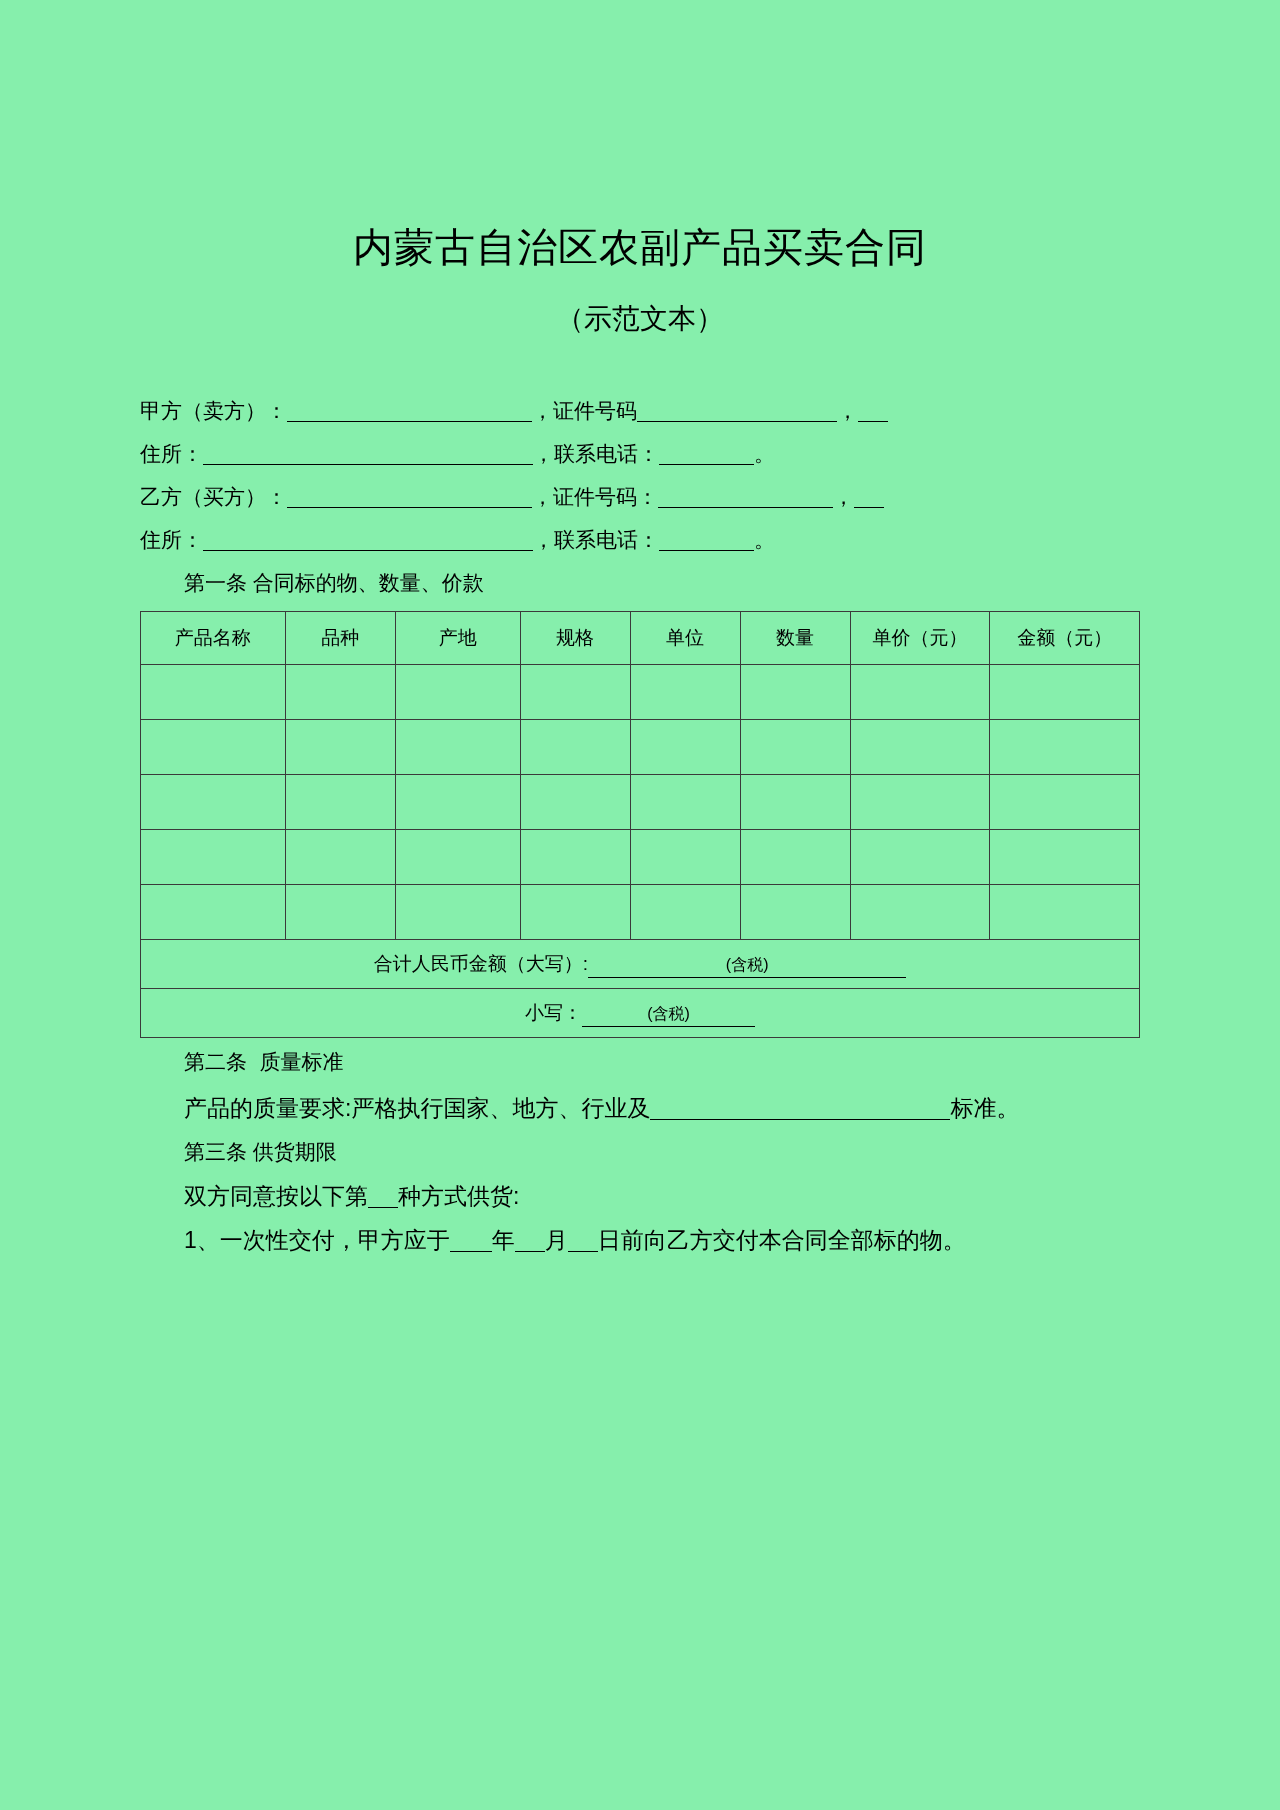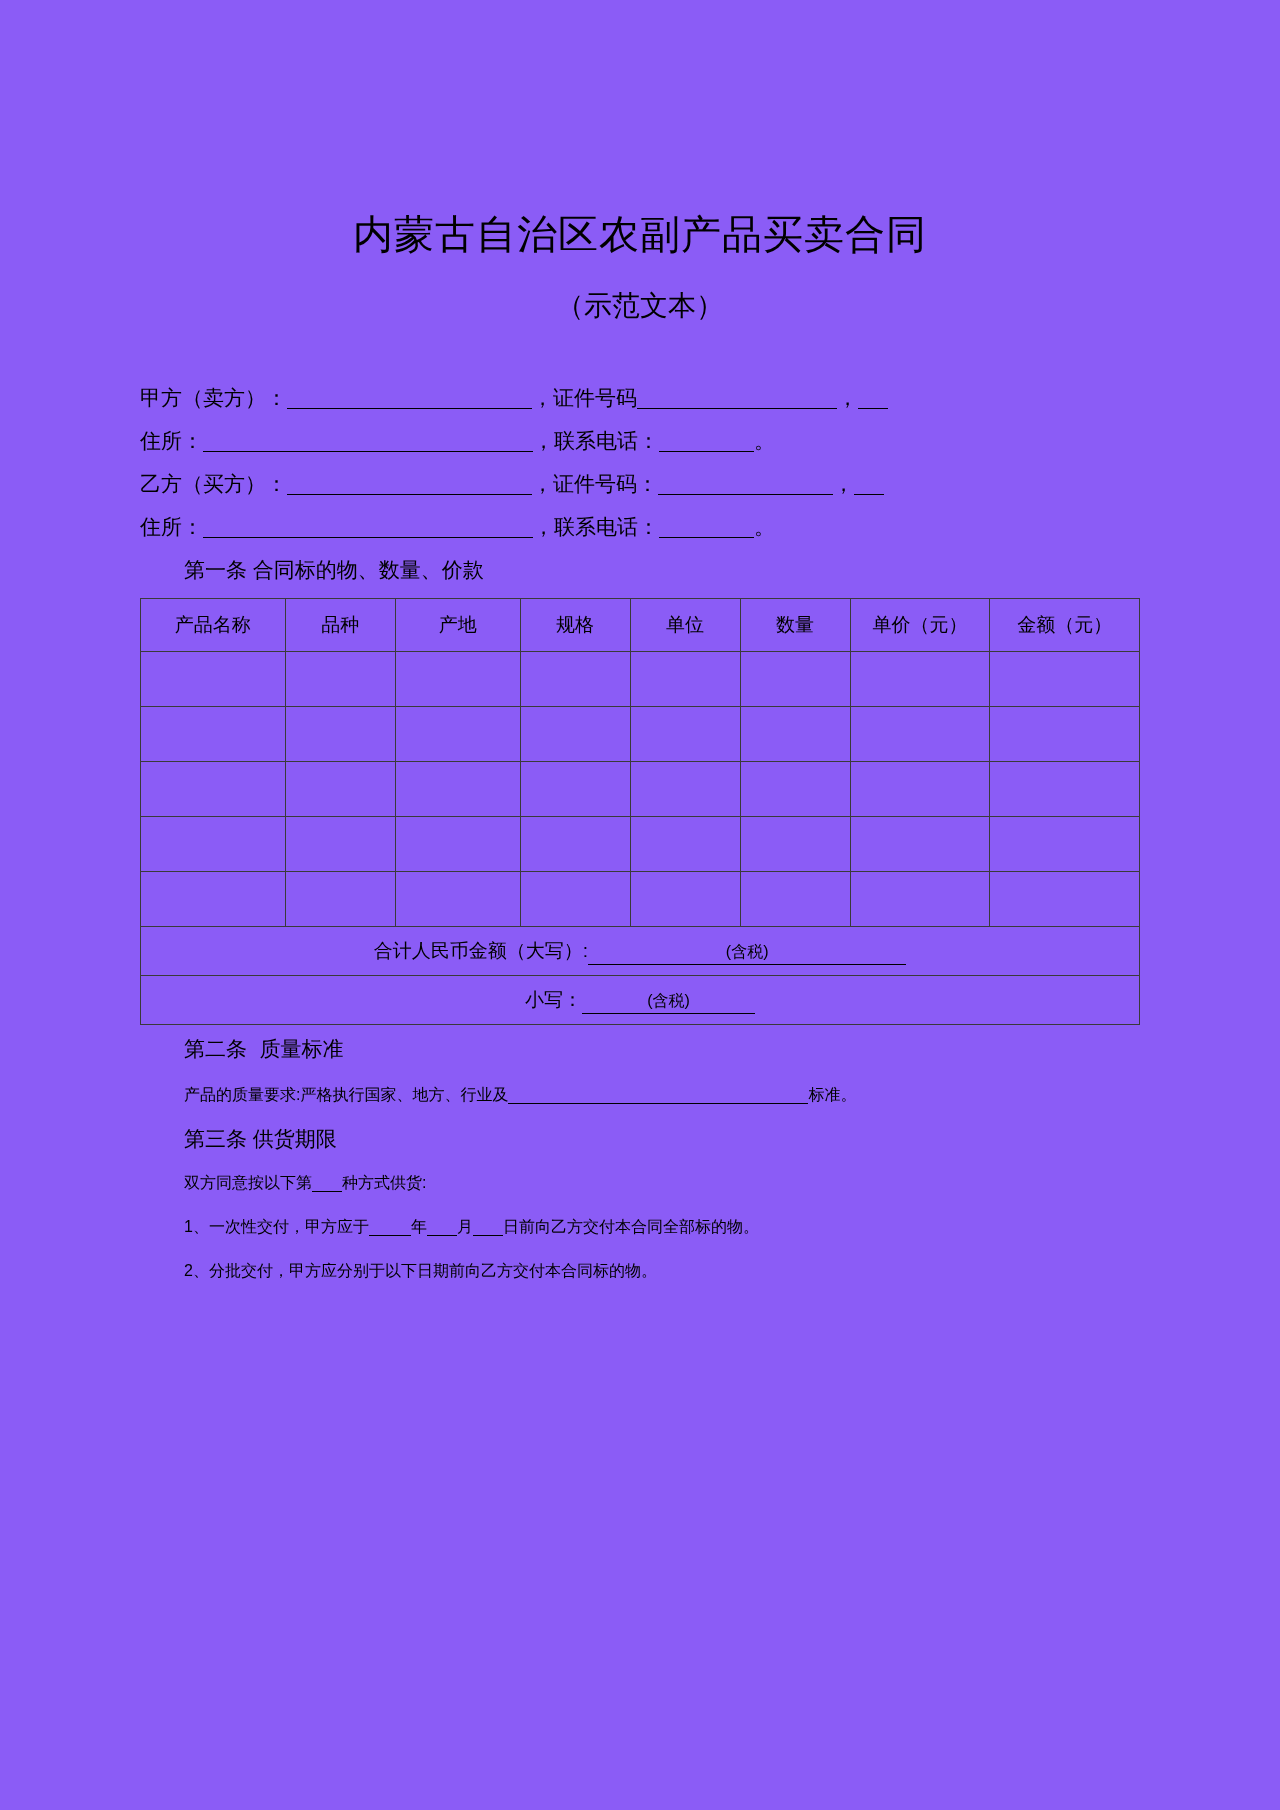--- a/index.html
+++ b/index.html
@@ -11,23 +11,23 @@
     width: 1280px;
     height: 1810px;
     font-family: "Liberation Sans", "DejaVu Sans", sans-serif;
     color: #000000;
     -webkit-font-smoothing: antialiased;
   }
   .page {
     position: relative;
     width: 1280px;
     height: 1810px;
-    background: #8b5cf6;
+    background: #86efac;
     box-sizing: border-box;
-    padding: 0 140px;
+    padding: 13px 140px;
   }
   .doc-title {
     text-align: center;
     font-size: 40px;
     font-weight: 400;
     letter-spacing: 1px;
     margin: 0;
     padding-top: 208px;
     line-height: 1.3;
   }
@@ -72,21 +72,21 @@
     margin: 0;
     text-indent: 44px;
   }
   .clause-head {
     font-size: 21px;
     line-height: 44px;
     margin: 0;
     text-indent: 44px;
   }
   .clause-body {
-    font-size: 16px;
+    font-size: 23px;
     line-height: 44px;
     margin: 0;
     text-indent: 44px;
     text-align: justify;
     text-justify: inter-ideograph;
   }
 
   table.goods {
     width: 100%;
     border-collapse: collapse;
@@ -219,15 +219,14 @@
   <div class="clause-head after-table">第二条 质量标准</div>
 
   <div class="clause-body"><span>产品的质量要求:严格执行国家、地方、行业及</span><span class="fill" style="width:300px"></span><span>标准。</span></div>
 
   <div class="clause-head">第三条 供货期限</div>
 
   <div class="clause-body"><span>双方同意按以下第</span><span class="fill w30"></span><span>种方式供货:</span></div>
 
   <div class="clause-body"><span>1、一次性交付，甲方应于</span><span class="fill w42"></span><span>年</span><span class="fill w30"></span><span>月</span><span class="fill w30"></span><span>日前向乙方交付本合同全部标的物。</span></div>
 
-  <div class="clause-body">2、分批交付，甲方应分别于以下日期前向乙方交付本合同标的物。</div>
 
 </div>
 
 </body></html>

